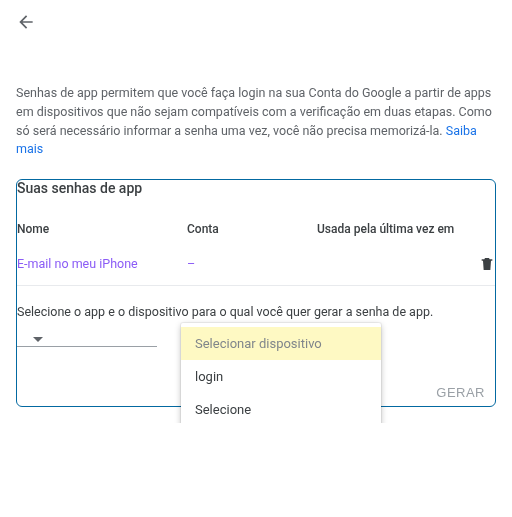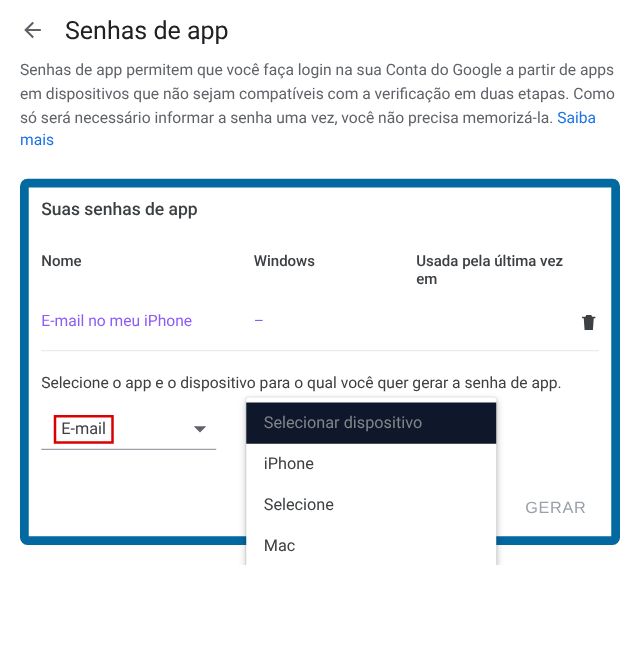--- a/index.html
+++ b/index.html
@@ -27,27 +27,28 @@
     .page-title {
       font-size: 20px;
       font-weight: 400;
       color: #202124;
     }
     .description {
       padding: 4px 16px 12px;
       color: #5f6368;
       font-size: 12.5px;
       line-height: 1.5;
+      margin-top: 40px;
     }
     .description a { color: #1a73e8; text-decoration: none; }
     .card {
       margin: 8px 16px 16px;
-      border: 7px solid #0369a1;
+      border: 1px solid #0369a1;
       border-radius: 6px;
-      padding: 10px;
+      padding: 0;
       position: relative;
     }
     .card-title {
       font-size: 14px;
       font-weight: 500;
       color: #3c4043;
       margin-bottom: 16px;
     }
     .table-row {
       display: flex;
@@ -114,21 +115,21 @@
       padding: 4px 0;
     }
     .menu-item {
       padding: 9px 14px;
       font-size: 13px;
       color: #3c4043;
       cursor: pointer;
     }
     .menu-item.placeholder {
       color: #80868b;
-      background: #0f172a;
+      background: #fef9c3;
       cursor: default;
     }
     .gen-row {
       display: flex;
       justify-content: flex-end;
       margin-top: 32px;
     }
     .gen-btn {
       color: #9aa0a6;
       font-size: 13px;
@@ -143,59 +144,57 @@
   </style>
 </head>
 <body>
 
 <div class="header">
   <div class="back-arrow">
     <svg width="20" height="20" viewBox="0 0 24 24">
         <path fill="#5f6368" d="M20 11H7.83l5.59-5.59L12 4l-8 8 8 8 1.41-1.41L7.83 13H20v-2z"></path>
       </svg>
   </div>
-  <h1 class="page-title">Senhas de app</h1>
 </div>
 
 <div class="description">
   <span>Senhas de app permitem que você faça login na sua Conta do Google a partir de apps em dispositivos que não sejam compatíveis com a verificação em duas etapas. Como só será necessário informar a senha uma vez, você não precisa memorizá-la. </span>
   <a href="#">Saiba mais</a>
 </div>
 
 <div class="card">
   <div class="card-title">Suas senhas de app</div>
 
   <div class="table-row table-header">
     <div class="col-name">Nome</div>
-    <div class="col-created">Windows</div>
+    <div class="col-created">Conta</div>
     <div class="col-used">Usada pela última vez em</div>
     <div class="col-action"></div>
   </div>
 
   <div class="table-row data-row">
     <div class="col-name">E-mail no meu iPhone</div>
     <div class="col-used">–</div>
     <div class="col-action trash-icon">
       <svg width="16" height="16" viewBox="0 0 24 24">
           <path fill="#3c4043" d="M6 7h12l-1 14H7L6 7zm3-4h6l1 2h4v2H4V5h4l1-2z"></path>
         </svg>
     </div>
   </div>
 
   <div class="select-hint">Selecione o app e o dispositivo para o qual você quer gerar a senha de app.</div>
 
   <div class="selector-row">
     <div class="dropdown-btn">
-      <span class="red-box">E-mail</span>
       <span class="chev"></span>
     </div>
 
     <div class="menu">
       <div class="menu-item placeholder">Selecionar dispositivo</div>
-      <div class="menu-item">iPhone</div>
+      <div class="menu-item">login</div>
       <div class="menu-item">Selecione</div>
       <div class="menu-item">Mac</div>
       <div class="menu-item">Windows Phone</div>
 
     </div>
   </div>
 
   <div class="gen-row">
     <button class="gen-btn">GERAR</button>
   </div>

